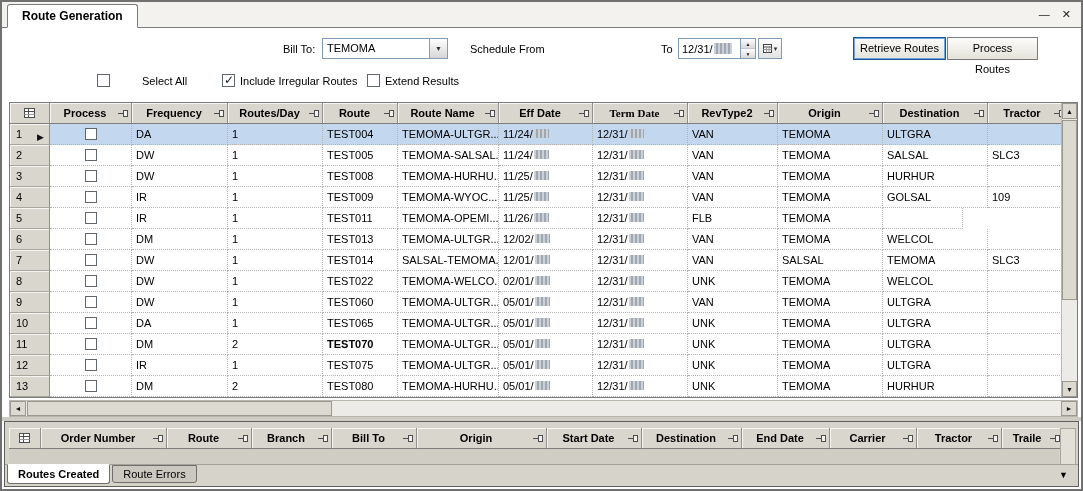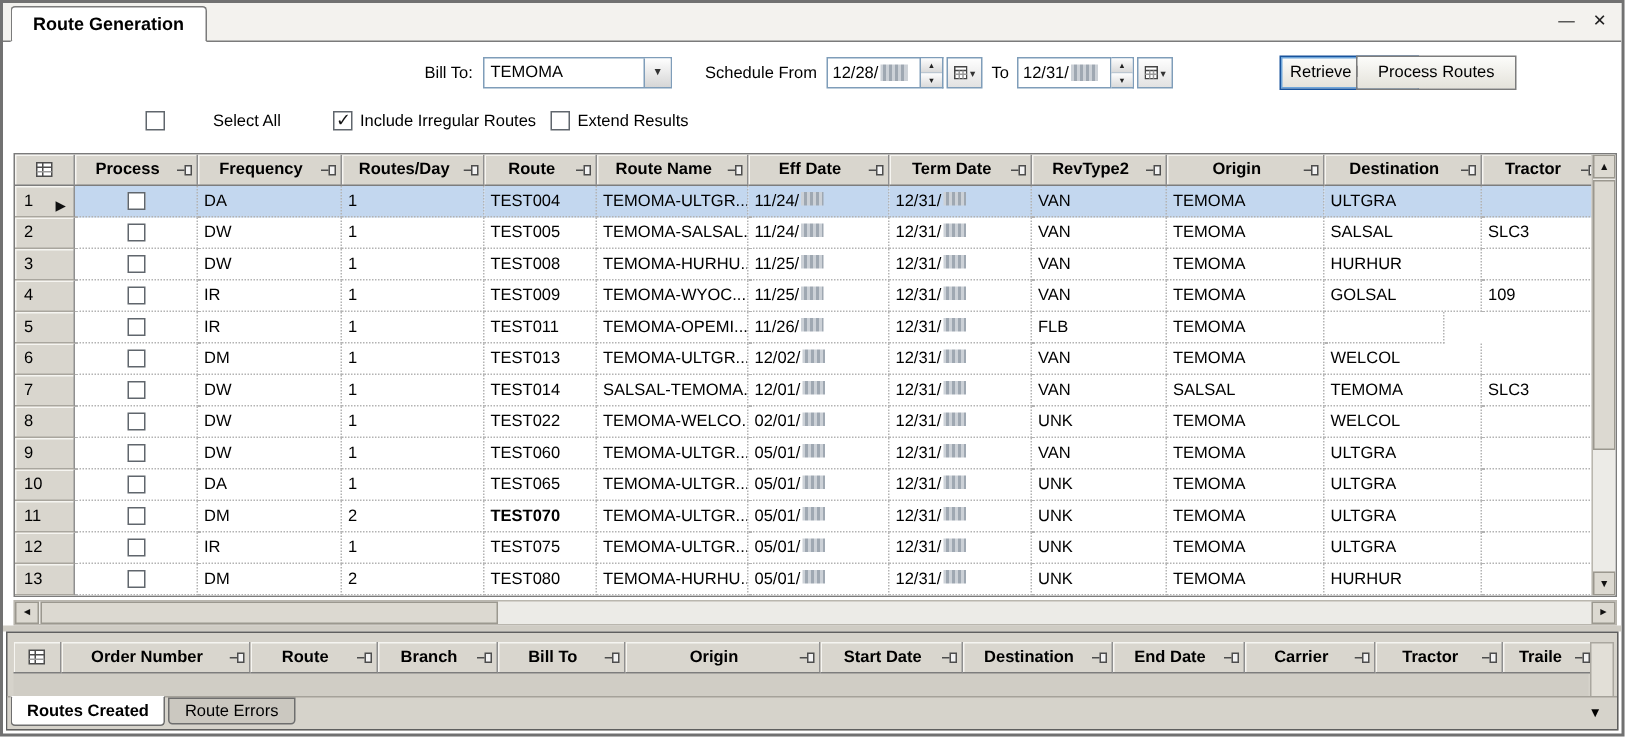--- a/index.html
+++ b/index.html
@@ -133,65 +133,45 @@
 
   <span class="lbl11" style="left:281px; top:41px;">Bill To:</span>
   <div class="combo">
     <span class="combo-text">TEMOMA</span>
     <span class="combo-btn">
         <span class="arrow-sm">▼</span>
       </span>
   </div>
 
   <span class="lbl11" style="left:468px; top:41px;">Schedule From</span>
-  <div class="dategrp" style="left:549px;">
+
+  <span class="lbl11" style="left:659px; top:41px;">To</span>
+  <div class="dategrp" style="left:676px;">
     <div class="date-box">
-      <span>12/28/</span>
+      <span>12/31/</span>
         <span class="redact big"></span>
     </div>
     <div class="spin">
       <span class="spin-btn">▲</span>
       <span class="spin-btn">▼</span>
     </div>
     <div class="cal-btn">
       <svg width="9" height="9">
           <rect x="0.5" y="0.5" width="8" height="8" fill="#fff" stroke="#444"></rect>
           <line x1="0.5" y1="3" x2="8.5" y2="3" stroke="#444"></line>
           <line x1="3.5" y1="3" x2="3.5" y2="8.5" stroke="#999"></line>
           <line x1="6" y1="3" x2="6" y2="8.5" stroke="#999"></line>
           <line x1="0.5" y1="5.5" x2="8.5" y2="5.5" stroke="#999"></line>
         </svg>
       <span class="arrow-sm">▾</span>
     </div>
   </div>
 
-  <span class="lbl11" style="left:659px; top:41px;">To</span>
-  <div class="dategrp" style="left:676px;">
-    <div class="date-box">
-      <span>12/31/</span>
-        <span class="redact big"></span>
-    </div>
-    <div class="spin">
-      <span class="spin-btn">▲</span>
-      <span class="spin-btn">▼</span>
-    </div>
-    <div class="cal-btn">
-      <svg width="9" height="9">
-          <rect x="0.5" y="0.5" width="8" height="8" fill="#fff" stroke="#444"></rect>
-          <line x1="0.5" y1="3" x2="8.5" y2="3" stroke="#444"></line>
-          <line x1="3.5" y1="3" x2="3.5" y2="8.5" stroke="#999"></line>
-          <line x1="6" y1="3" x2="6" y2="8.5" stroke="#999"></line>
-          <line x1="0.5" y1="5.5" x2="8.5" y2="5.5" stroke="#999"></line>
-        </svg>
-      <span class="arrow-sm">▾</span>
-    </div>
-  </div>
-
   <div class="btn focused" style="left:851px; top:35px; width:93px;">Retrieve Routes</div>
-  <div class="btn" style="left:902px; top:35px; width:107px;">Process Routes</div>
+  <div class="btn" style="left:945px; top:35px; width:91px;">Process Routes</div>
 
   <div class="chk" style="left:95px;gap:32px;">
     <span class="chk-box"></span>
     <span>Select All</span>
   </div>
   <div class="chk" style="left:185px;margin-left:35px;">
     <span class="chk-box checked"></span>
     <span>Include Irregular Routes</span>
   </div>
   <div class="chk" style="left:365px;">
@@ -257,21 +237,21 @@
           </div>
           <div class="ghead" style="flex: 0 0 94px;">
             <span class="ghead-label">Eff Date</span>
             <span class="pin">
               <svg width="11" height="9" viewBox="0 0 11 9">
                 <rect x="5.5" y="1.5" width="4" height="6" fill="#f2f2f2" stroke="#4d4d4d"></rect>
                 <line x1="0" y1="4.5" x2="5" y2="4.5" stroke="#4d4d4d"></line>
               </svg>
             </span>
           </div>
-          <div class="ghead" style="flex: 0 0 95px;">
+          <div class="ghead" style="flex: 0 0 95px; font-family: Liberation Serif, serif;">
             <span class="ghead-label">Term Date</span>
             <span class="pin">
               <svg width="11" height="9" viewBox="0 0 11 9">
                 <rect x="5.5" y="1.5" width="4" height="6" fill="#f2f2f2" stroke="#4d4d4d"></rect>
                 <line x1="0" y1="4.5" x2="5" y2="4.5" stroke="#4d4d4d"></line>
               </svg>
             </span>
           </div>
           <div class="ghead" style="flex: 0 0 90px;">
             <span class="ghead-label">RevType2</span>

